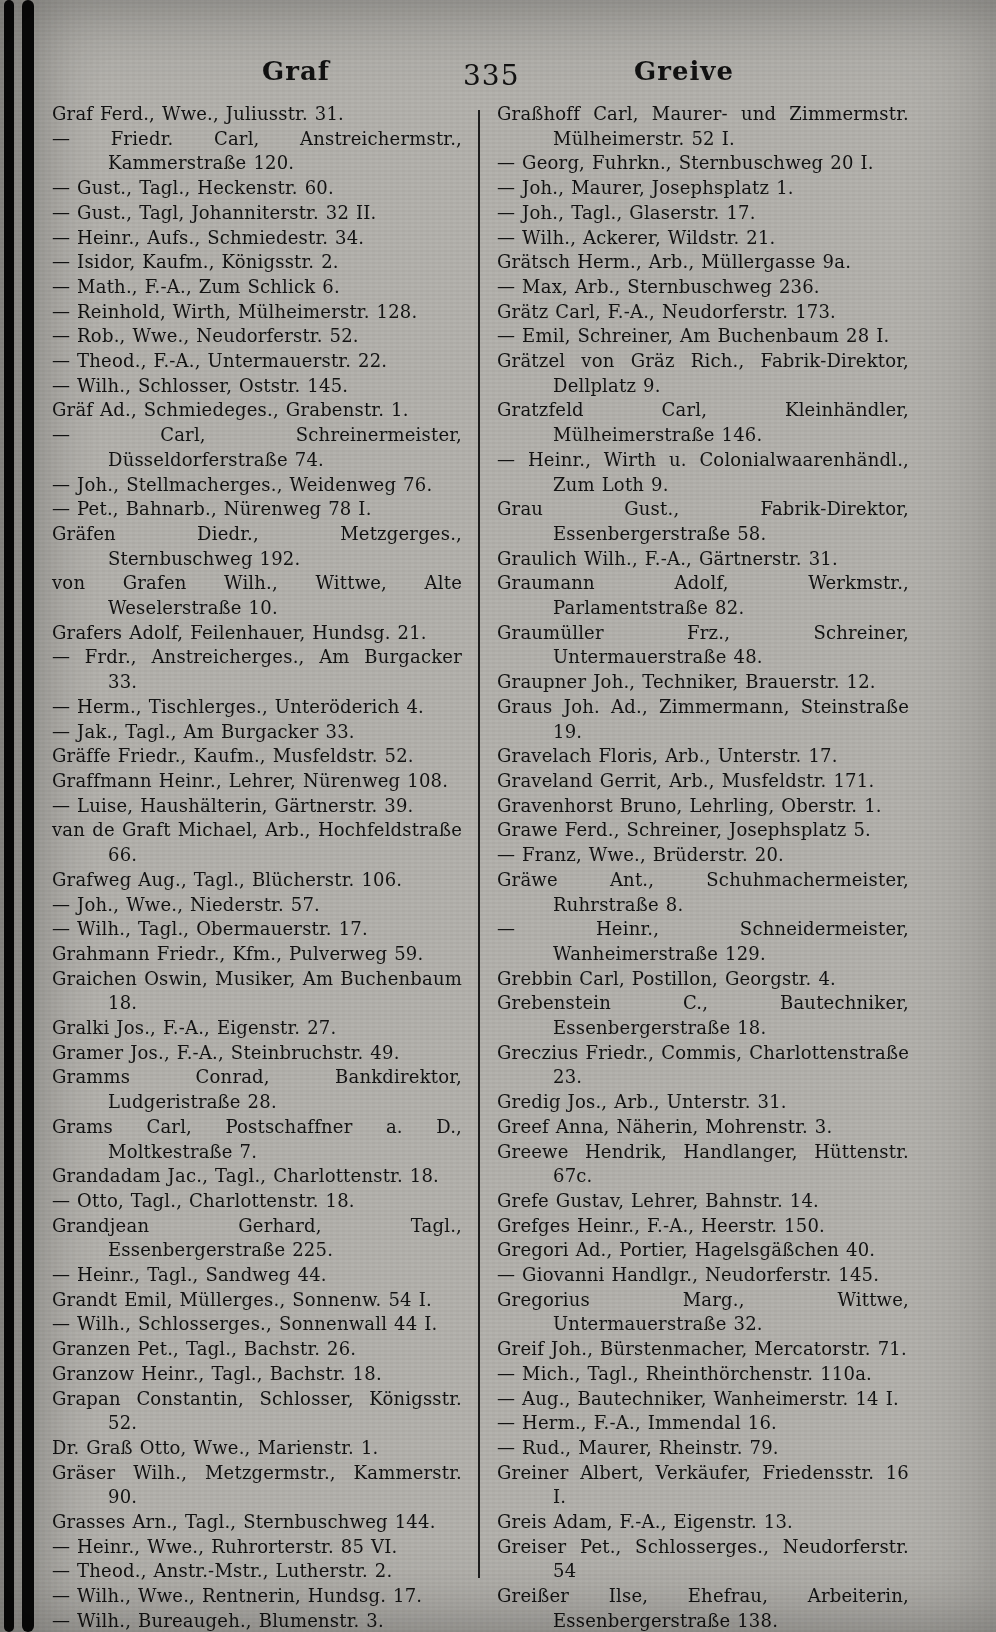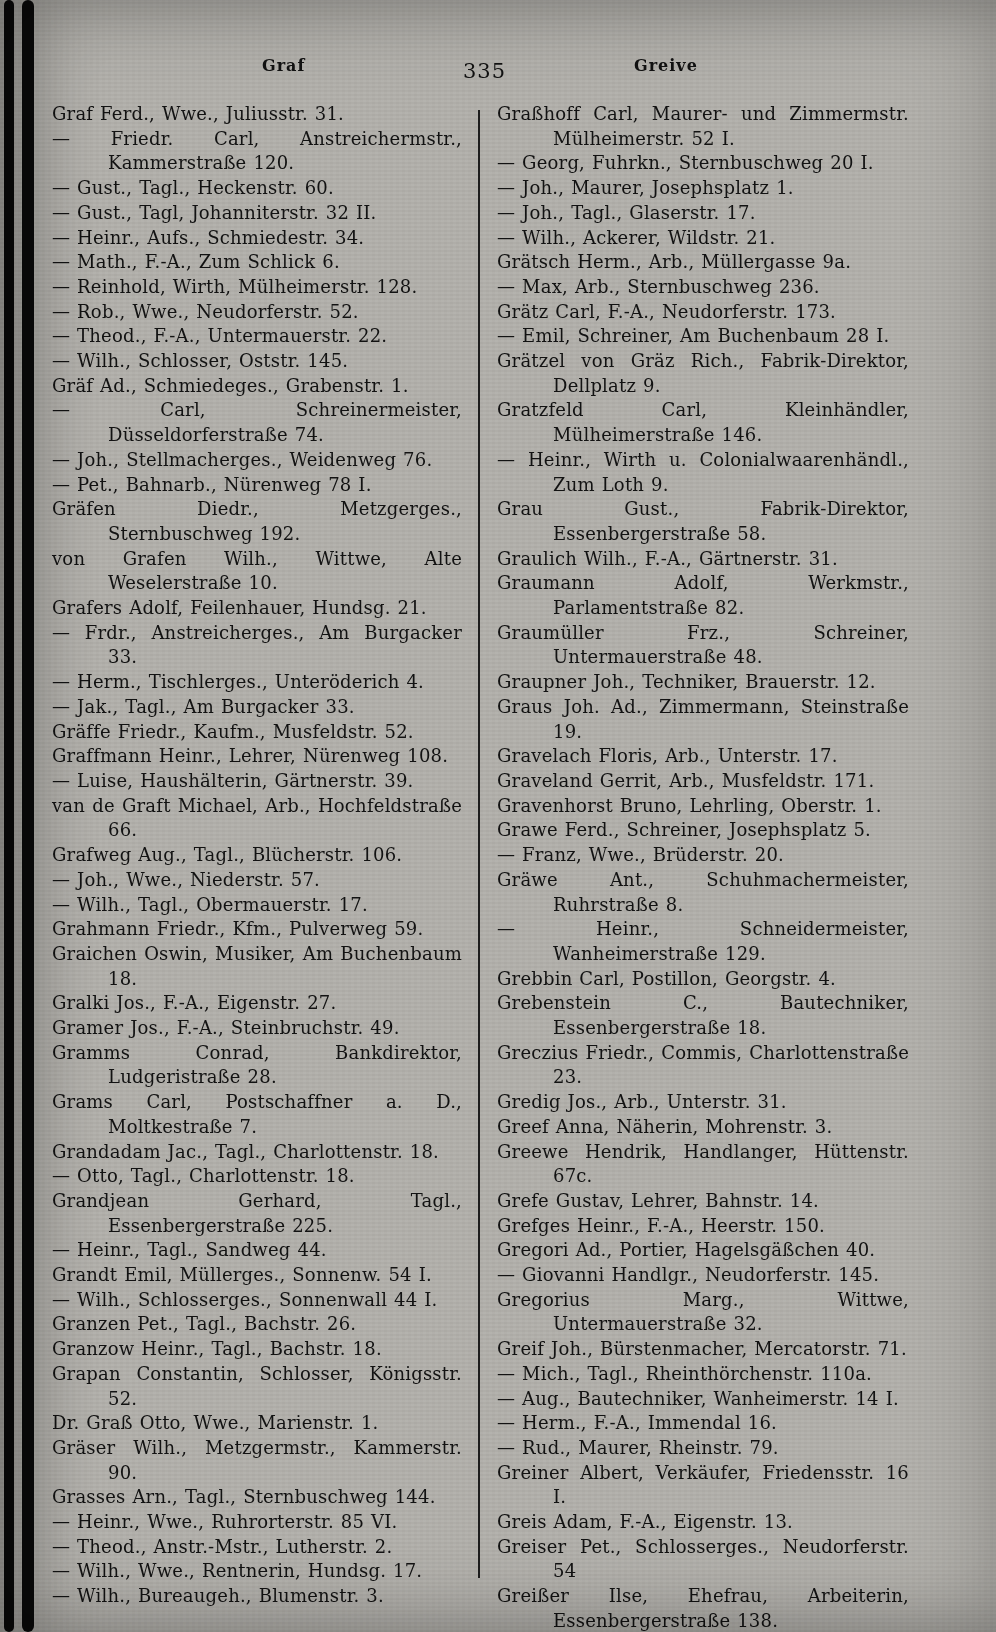--- a/index.html
+++ b/index.html
@@ -42,30 +42,30 @@
   .header {
     position: absolute;
     top: 56px;
     left: 0;
     right: 0;
     height: 34px;
   }
   .header .title {
     position: absolute;
     font-weight: bold;
-    font-size: 16px;
+    font-size: 26px;
     letter-spacing: 1px;
   }
   .header .title.left  { left: 262px; }
   .header .title.right { left: 634px; }
   .header .pagenum {
     position: absolute;
     left: 463px;
     top: 3px;
-    font-size: 21px;
+    font-size: 28px;
     letter-spacing: 1px;
   }
 
   .divider {
     position: absolute;
     left: 478px;
     top: 110px;
     width: 2px;
     height: 1468px;
     background: #1d1d1d;
@@ -103,20 +103,21 @@
   </div>
 
   <div class="divider"></div>
 
   <div class="col left">
       <div class="entry">Graf Ferd., Wwe., Juliusstr. 31.</div>
       <div class="entry">— Friedr. Carl, Anstreichermstr., Kammerstraße 120.</div>
       <div class="entry">— Gust., Tagl., Heckenstr. 60.</div>
       <div class="entry">— Gust., Tagl, Johanniterstr. 32 II.</div>
       <div class="entry">— Heinr., Aufs., Schmiedestr. 34.</div>
+      <div class="entry">— Isidor, Kaufm., Königsstr. 2.</div>
       <div class="entry">— Math., F.-A., Zum Schlick 6.</div>
       <div class="entry">— Reinhold, Wirth, Mülheimerstr. 128.</div>
       <div class="entry">— Rob., Wwe., Neudorferstr. 52.</div>
       <div class="entry">— Theod., F.-A., Untermauerstr. 22.</div>
       <div class="entry">— Wilh., Schlosser, Oststr. 145.</div>
       <div class="entry">Gräf Ad., Schmiedeges., Grabenstr. 1.</div>
       <div class="entry">— Carl, Schreinermeister, Düsseldorferstraße 74.</div>
       <div class="entry">— Joh., Stellmacherges., Weidenweg 76.</div>
       <div class="entry">— Pet., Bahnarb., Nürenweg 78 I.</div>
       <div class="entry">Gräfen Diedr., Metzgerges., Sternbuschweg 192.</div>

